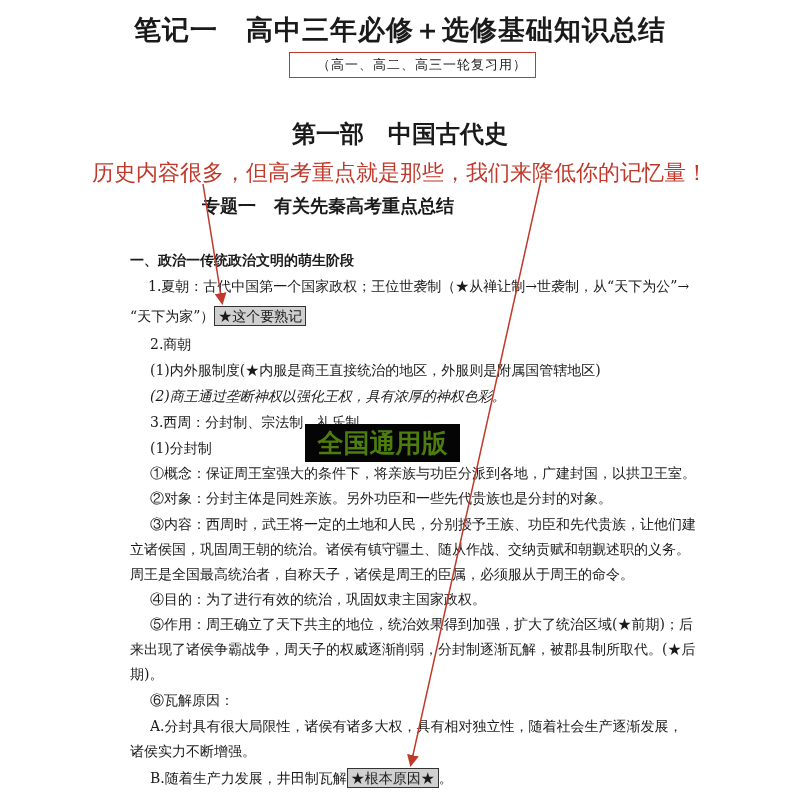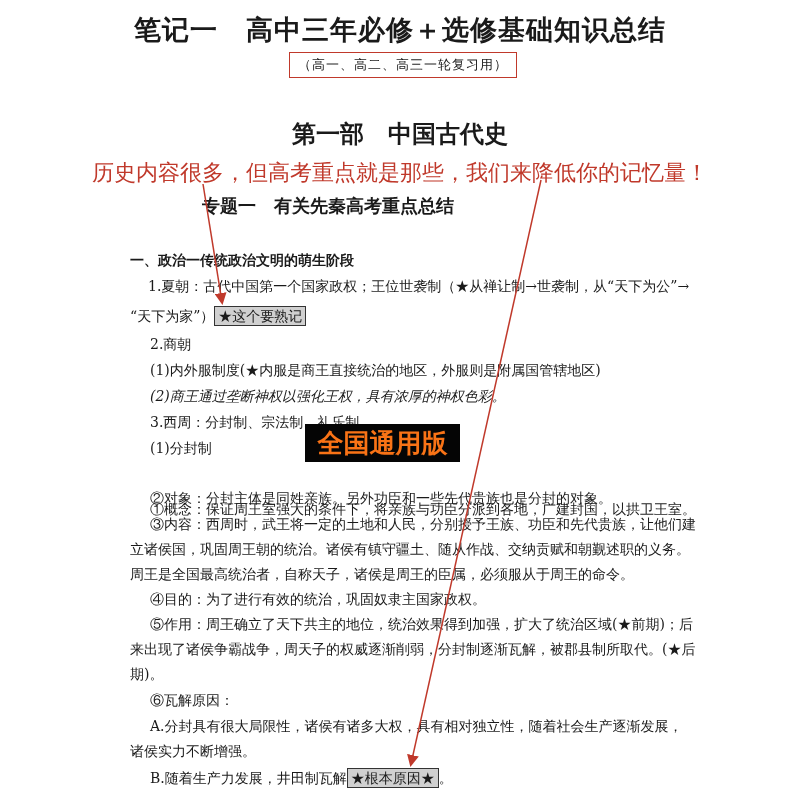--- a/index.html
+++ b/index.html
@@ -4,35 +4,35 @@
 <style>
   html, body { margin: 0; padding: 0; }
   body {
     width: 800px; height: 800px; background: #ffffff; position: relative; overflow: hidden;
     font-family: "DejaVu Serif", "Liberation Serif", serif; color: #1a1a1a;
   }
   .abs { position: absolute; white-space: nowrap; }
   .title { left: 0; width: 800px; top: 12px; text-align: center; font-size: 27px; font-weight: bold; letter-spacing: 1px; }
   .subtitle-box {
     left: 289px; top: 52px; width: 226px; height: 24px; border: 1.5px solid #c0392b;
-    text-align: center; font-size: 13px; line-height: 24px; letter-spacing: 1px;
+    text-align: center; font-size: 13px; line-height: 24px; letter-spacing: 1px; padding-left: 19px;
   }
   .part-title { left: 0; width: 800px; top: 118px; text-align: center; font-size: 24px; font-weight: bold;
     font-family: "DejaVu Sans", "Liberation Sans", sans-serif; }
   .annotation { left: 0; width: 800px; top: 158px; text-align: center; font-size: 22px; color: #c0392b;
     font-family: "DejaVu Sans", "Liberation Sans", sans-serif; }
   .topic-title { left: 0; width: 656px; top: 194px; text-align: center; font-size: 18px; font-weight: bold; }
   .line { font-size: 14px; left: 130px; }
   .indent { left: 150px; }
   .section-head { font-weight: bold; font-family: "DejaVu Sans", "Liberation Sans", sans-serif; font-size: 14px; left: 130px; }
   .hl-box {
     display: inline-block; background: #d0d0d0; border: 1px solid #333; padding: 0 3px; line-height: 18px;
   }
   .watermark {
-    left: 305px; top: 424px; width: 155px; height: 38px; background: #050505; color: #f97316;
+    left: 305px; top: 424px; width: 155px; height: 38px; background: #050505; color: #4d7c0f;
     font-family: "DejaVu Sans", "Liberation Sans", sans-serif; font-weight: bold; font-size: 26px;
     line-height: 38px; text-align: center;
   }
   svg.arrows { position: absolute; left: 0; top: 0; }
 </style>
 </head>
 <body>
 
 <div class="abs title">笔记一　高中三年必修＋选修基础知识总结</div>
 <div class="abs subtitle-box">（高一、高二、高三一轮复习用）</div>
@@ -45,21 +45,21 @@
 <div class="abs line indent" style="top:278px; left:148px;">1.夏朝：古代中国第一个国家政权；王位世袭制（★从禅让制→世袭制，从“天下为公”→</div>
 <div class="abs line" style="top:306px;">
   <span>“天下为家”）</span><span class="hl-box">★这个要熟记</span>
 </div>
 
 <div class="abs line indent" style="top:336px;">2.商朝</div>
 <div class="abs line indent" style="top:362px;">(1)内外服制度(★内服是商王直接统治的地区，外服则是附属国管辖地区)</div>
 <div class="abs line indent" style="top:388px;font-style:italic;">(2)商王通过垄断神权以强化王权，具有浓厚的神权色彩。</div>
 <div class="abs line indent" style="top:414px;">3.西周：分封制、宗法制、礼乐制</div>
 <div class="abs line indent" style="top:440px;">(1)分封制</div>
-<div class="abs line indent" style="top:465px;margin-top:36px;">①概念：保证周王室强大的条件下，将亲族与功臣分派到各地，广建封国，以拱卫王室。</div>
+<div class="abs line indent" style="top:465px;">①概念：保证周王室强大的条件下，将亲族与功臣分派到各地，广建封国，以拱卫王室。</div>
 <div class="abs line indent" style="top:490px;">②对象：分封主体是同姓亲族。另外功臣和一些先代贵族也是分封的对象。</div>
 <div class="abs line indent" style="top:516px;">③内容：西周时，武王将一定的土地和人民，分别授予王族、功臣和先代贵族，让他们建</div>
 <div class="abs line" style="top:541px;">立诸侯国，巩固周王朝的统治。诸侯有镇守疆土、随从作战、交纳贡赋和朝觐述职的义务。</div>
 <div class="abs line" style="top:566px;">周王是全国最高统治者，自称天子，诸侯是周王的臣属，必须服从于周王的命令。</div>
 <div class="abs line indent" style="top:591px;">④目的：为了进行有效的统治，巩固奴隶主国家政权。</div>
 <div class="abs line indent" style="top:616px;">⑤作用：周王确立了天下共主的地位，统治效果得到加强，扩大了统治区域(★前期)；后</div>
 <div class="abs line" style="top:641px;">来出现了诸侯争霸战争，周天子的权威逐渐削弱，分封制逐渐瓦解，被郡县制所取代。(★后</div>
 <div class="abs line" style="top:666px;">期)。</div>
 <div class="abs line indent" style="top:692px;">⑥瓦解原因：</div>
 <div class="abs line indent" style="top:718px;">A.分封具有很大局限性，诸侯有诸多大权，具有相对独立性，随着社会生产逐渐发展，</div>

